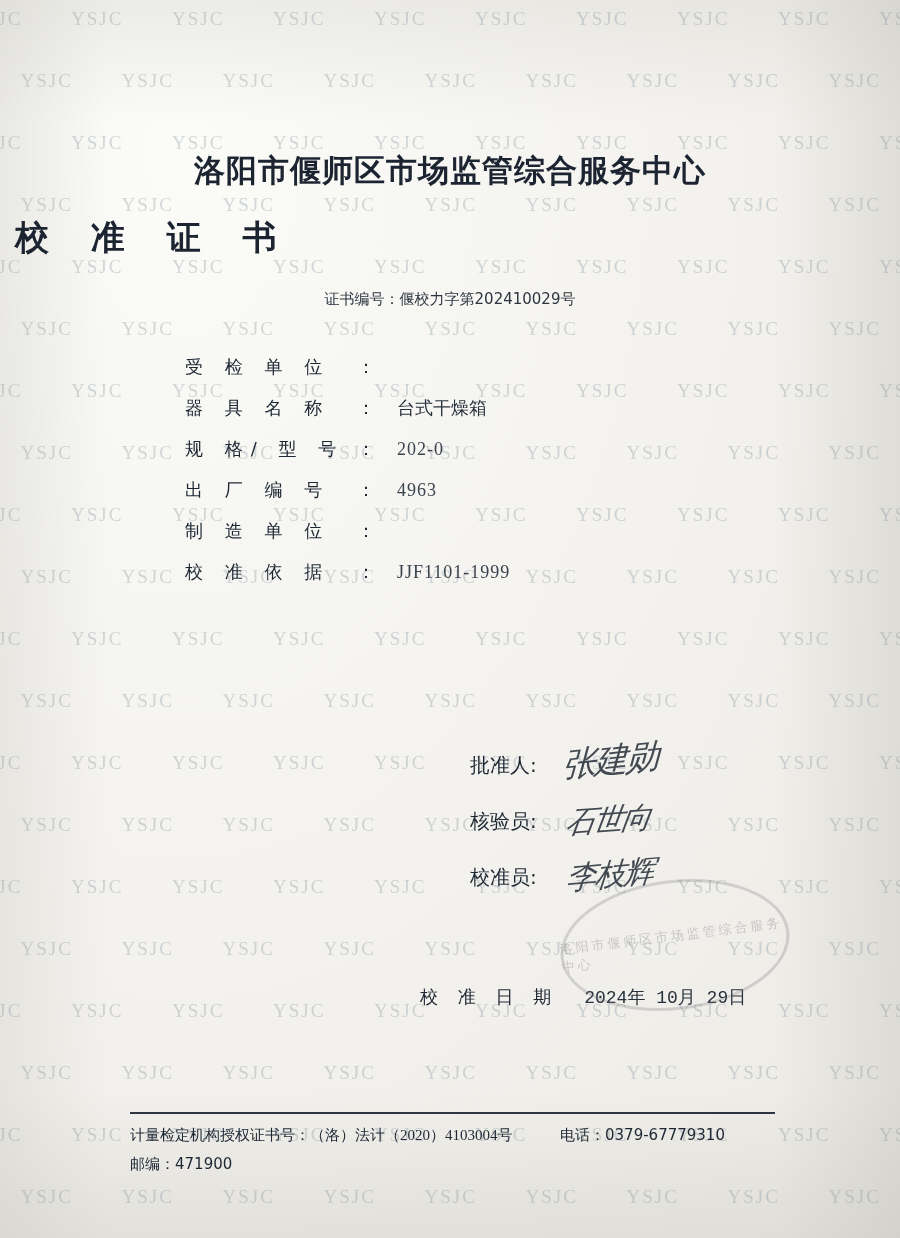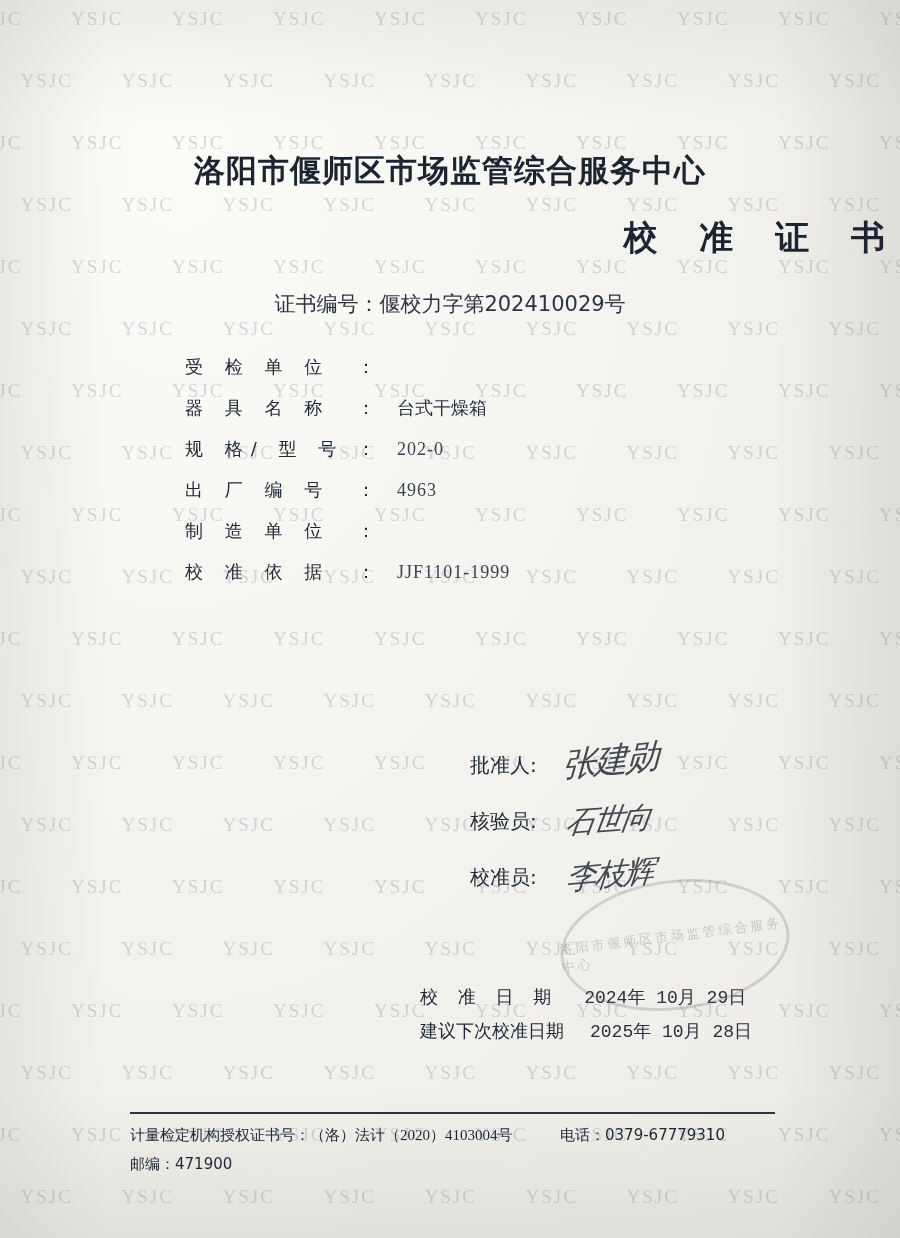--- a/index.html
+++ b/index.html
@@ -69,36 +69,36 @@
     font-weight: bold;
     font-size: 31px;
     letter-spacing: 1px;
     color: #1b2430;
   }
   .doc-title {
     position: absolute;
     top: 215px;
     left: 0;
     width: 900px;
-    text-align: right;
+    text-align: left;
     font-family: "DejaVu Sans", sans-serif;
     font-weight: bold;
     font-size: 34px;
     letter-spacing: 15px;
     text-indent: 15px;
     color: #1b2430;
   }
   .cert-no {
     position: absolute;
     top: 290px;
     left: 0;
     width: 900px;
     text-align: center;
     font-family: "DejaVu Sans", sans-serif;
-    font-size: 21px;
+    font-size: 15px;
     color: #2b3440;
   }
 
   
   #fields {
     position: absolute;
     top: 355px;
     left: 185px;
     width: 620px;
   }
@@ -539,24 +539,20 @@
     <div id="stamp">
       <div class="ring"></div>
       <div class="stxt">洛阳市偃师区市场监管综合服务中心</div>
     </div>
 
     <div id="dates">
       <div class="date-row">
         <span class="date-label spaced">校 准 日 期</span>
         <span class="date-value">2024年 10月 29日</span>
       </div>
-      <div class="date-row">
-        <span class="date-label">建议下次校准日期</span>
-        <span class="date-value">2025年 10月 28日</span>
-      </div>
     </div>
 
     <div id="footer">
       <div class="footer-rule"></div>
       <div class="footer-row">
         <span class="left">计量检定机构授权证书号：（洛）法计（2020）4103004号</span>
         <span class="right">电话：0379-67779310</span>
       </div>
       <div class="footer-row second">
         <span class="right">邮编：471900</span>

